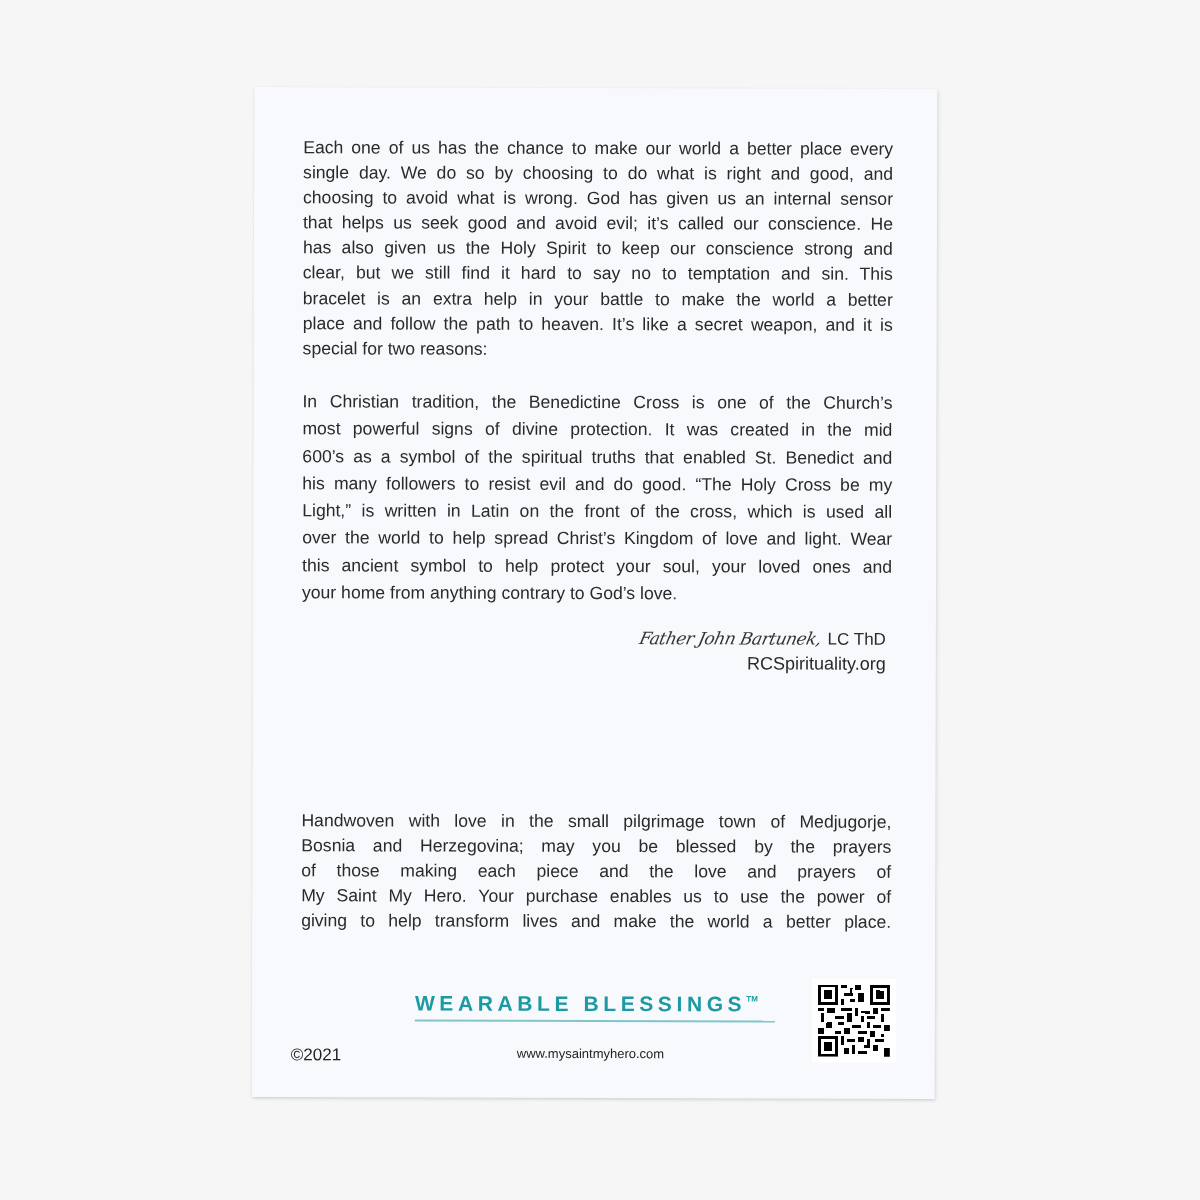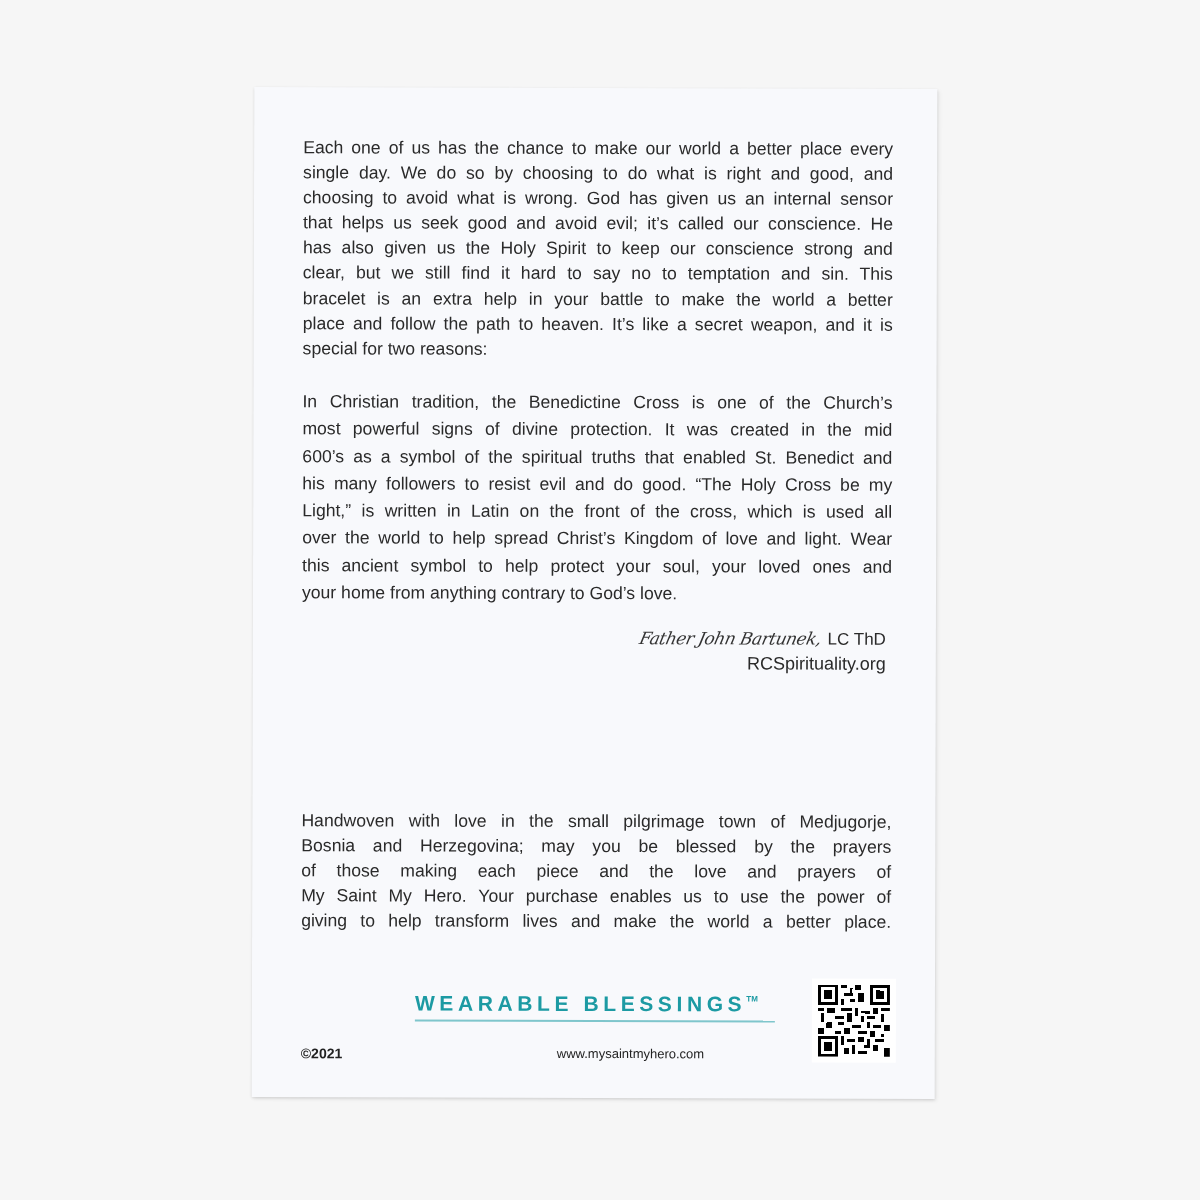--- a/index.html
+++ b/index.html
@@ -71,26 +71,26 @@
     .brand-title sup { font-size: 8px; letter-spacing: 0; position: relative; top: -2px; }
     .brand-tag {
       font-size: 14.5px;
       font-weight: bold;
       letter-spacing: 1.6px;
       margin-top: 6px;
       text-align: left;
       padding-left: 17px;
     }
     .footer-copy {
-      position: absolute; left: 49px; top: 958px;
-      font-size: 14px; color: #222; font-weight: bold;
+      position: absolute; left: 39px; top: 958px;
+      font-size: 17px; color: #222;
     }
     .footer-url {
       position: absolute; left: 265px; top: 958px;
-      font-size: 13px; color: #222; margin-left: 40px;
+      font-size: 13px; color: #222;
     }
     .qr {
       position: absolute;
       left: 560px; top: 890px;
       width: 84px; height: 84px;
       background: #fff;
       padding: 6px;
       box-sizing: border-box;
     }
     .qr svg { width: 100%; height: 100%; display: block; }

